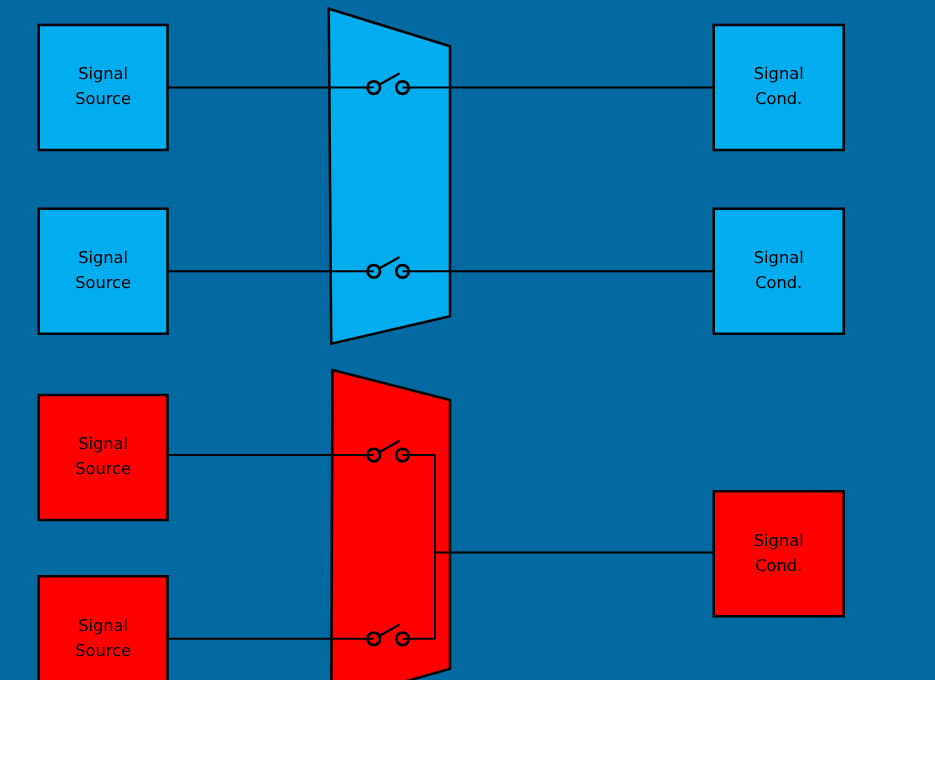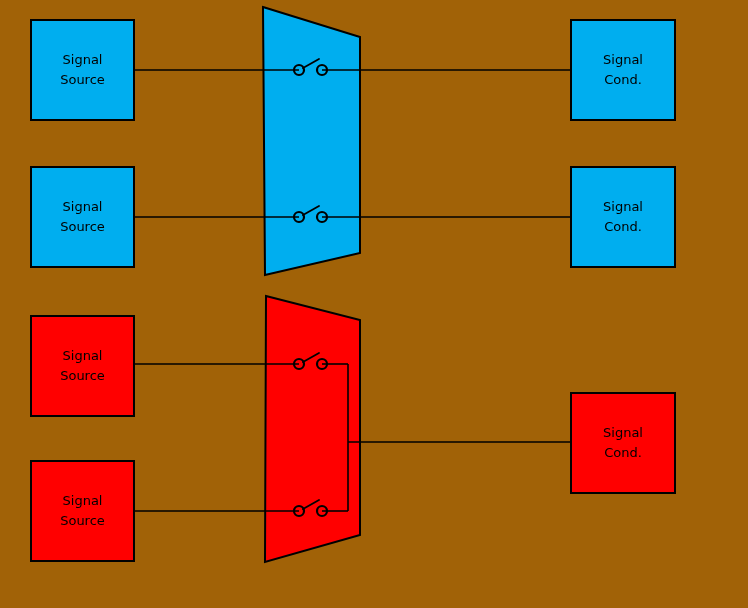--- a/index.html
+++ b/index.html
@@ -6,22 +6,22 @@
     margin: 0;
     padding: 0;
     background: #ffffff;
   }
   body {
     font-family: "DejaVu Sans", sans-serif;
   }
   #diagram-root {
     position: relative;
     width: 748px;
-    height: 608px;
-    background: #a16207;
+    height: 544px;
+    background: #0369a1;
     overflow: hidden;
   }
   #diagram-svg {
     position: absolute;
     left: 0;
     top: 0;
     width: 748px;
     height: 608px;
     display: block;
   }

